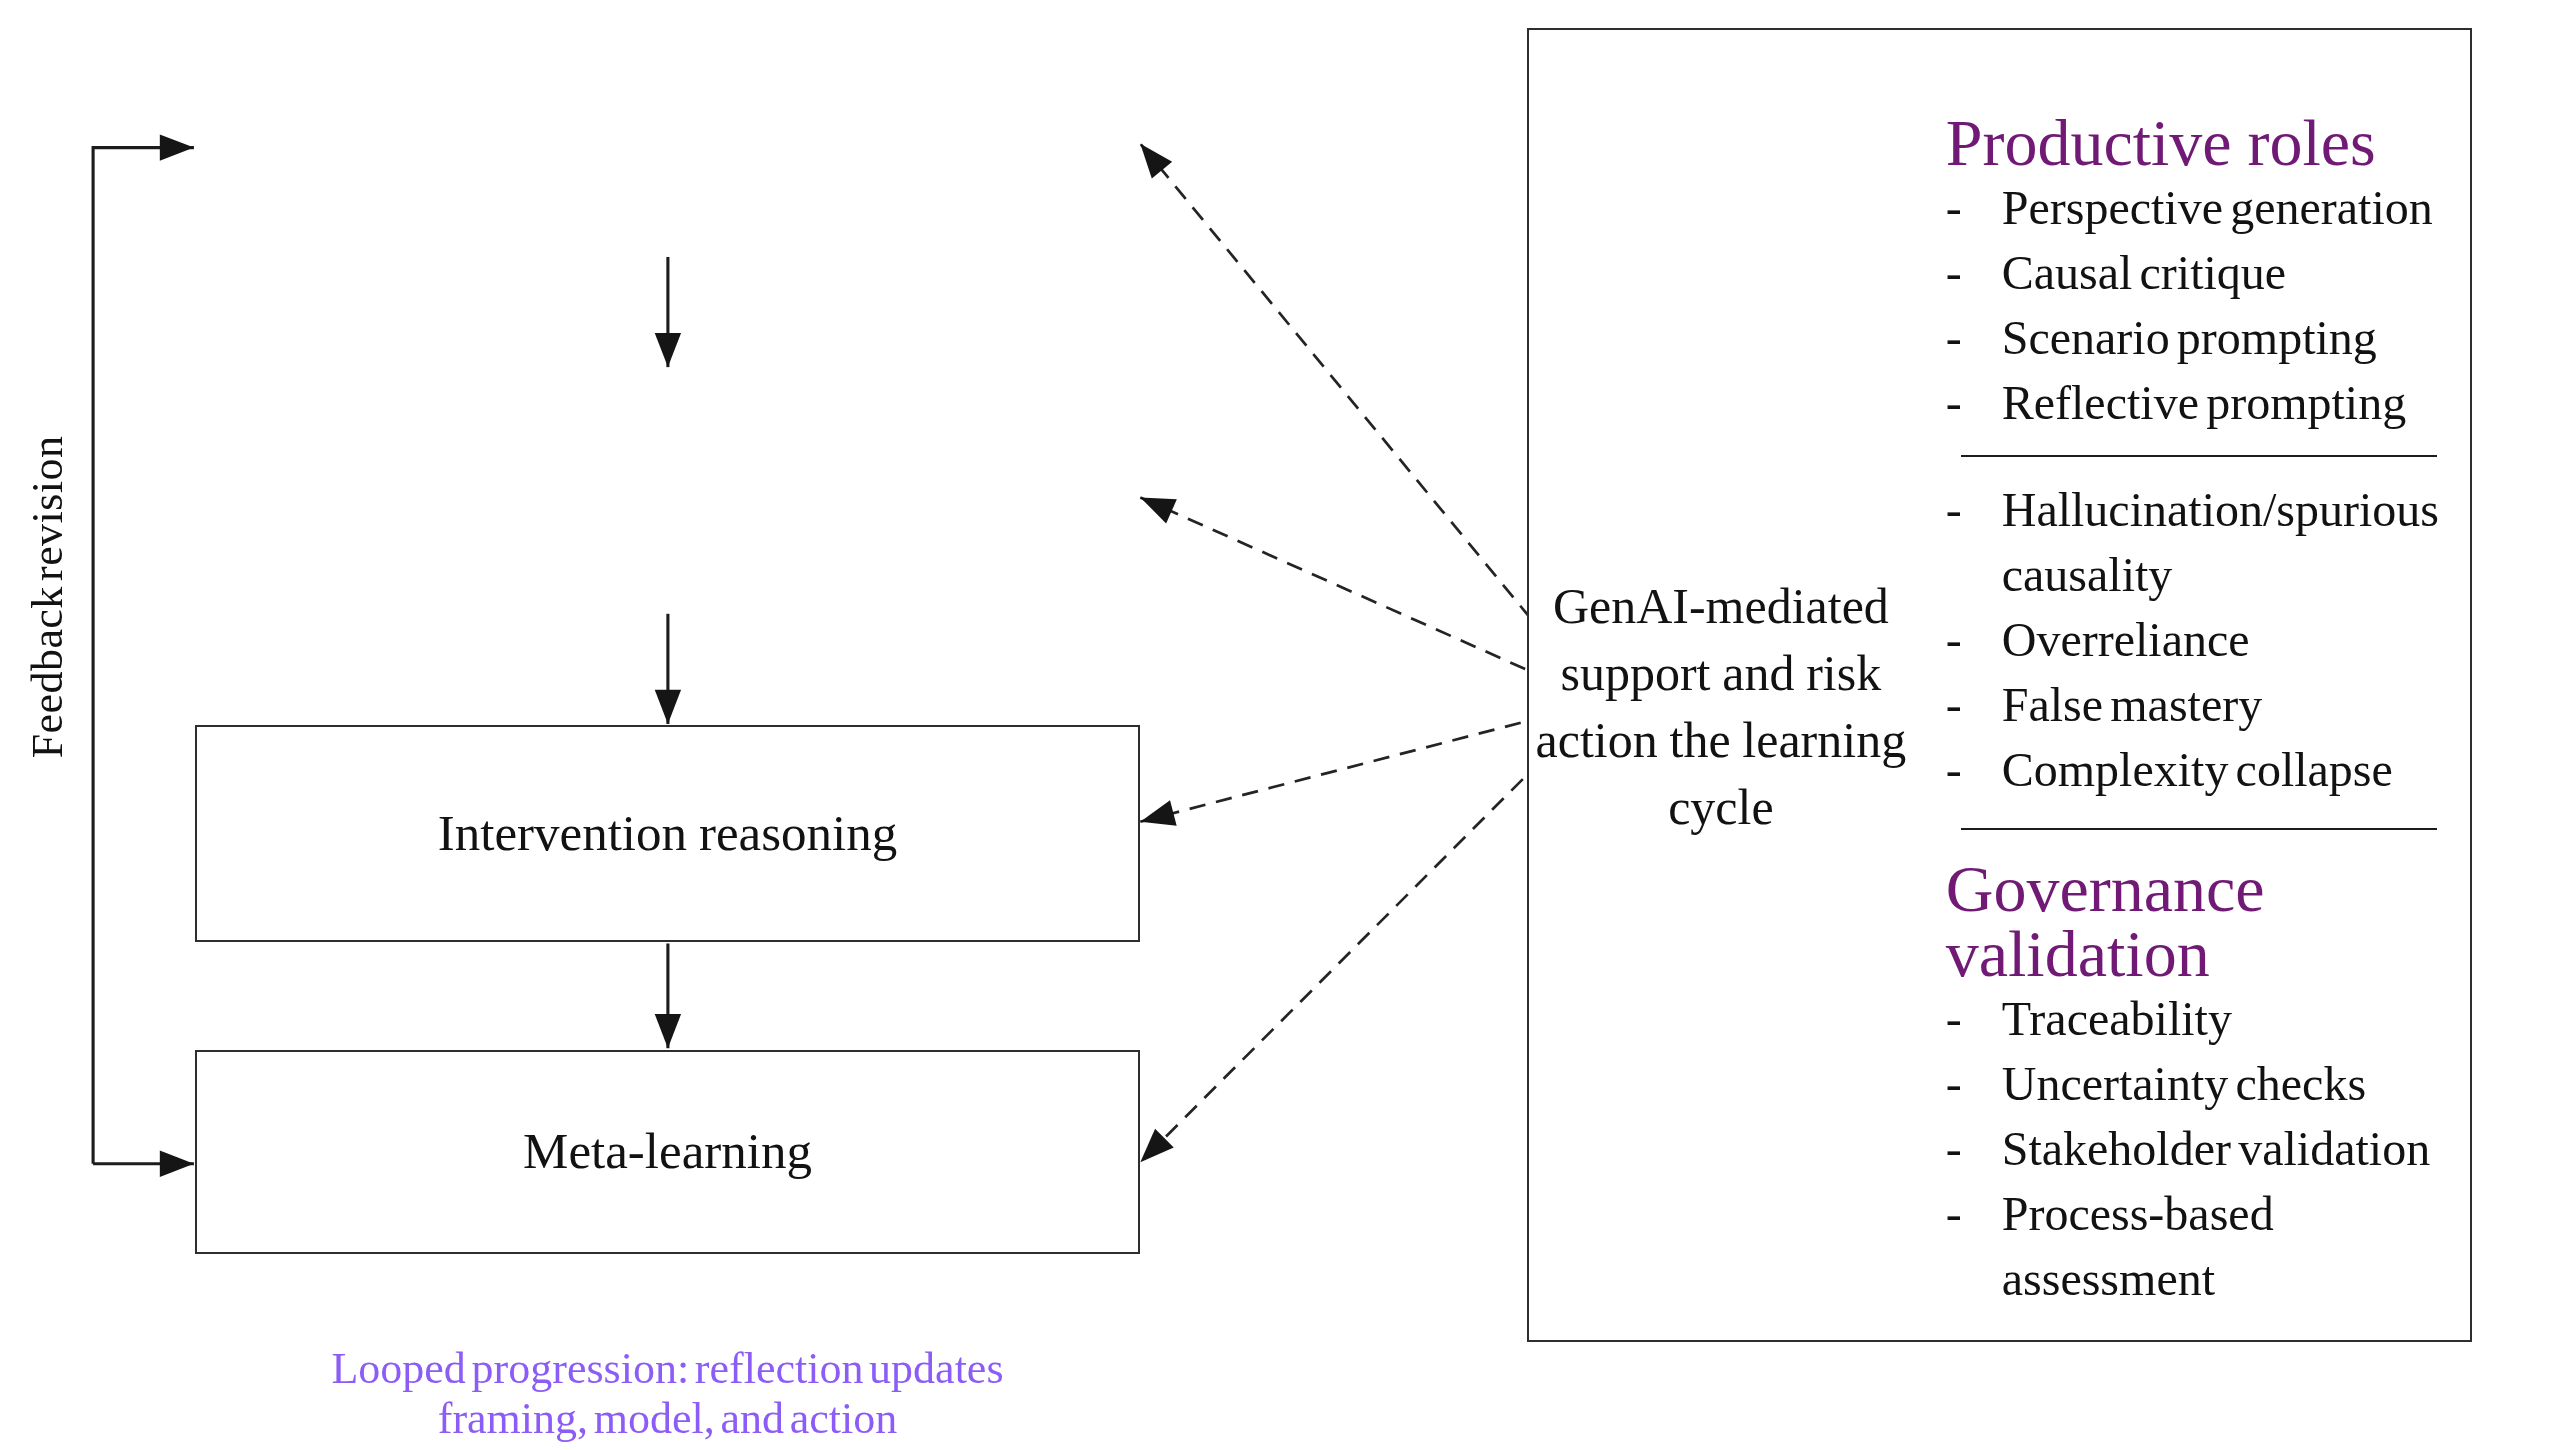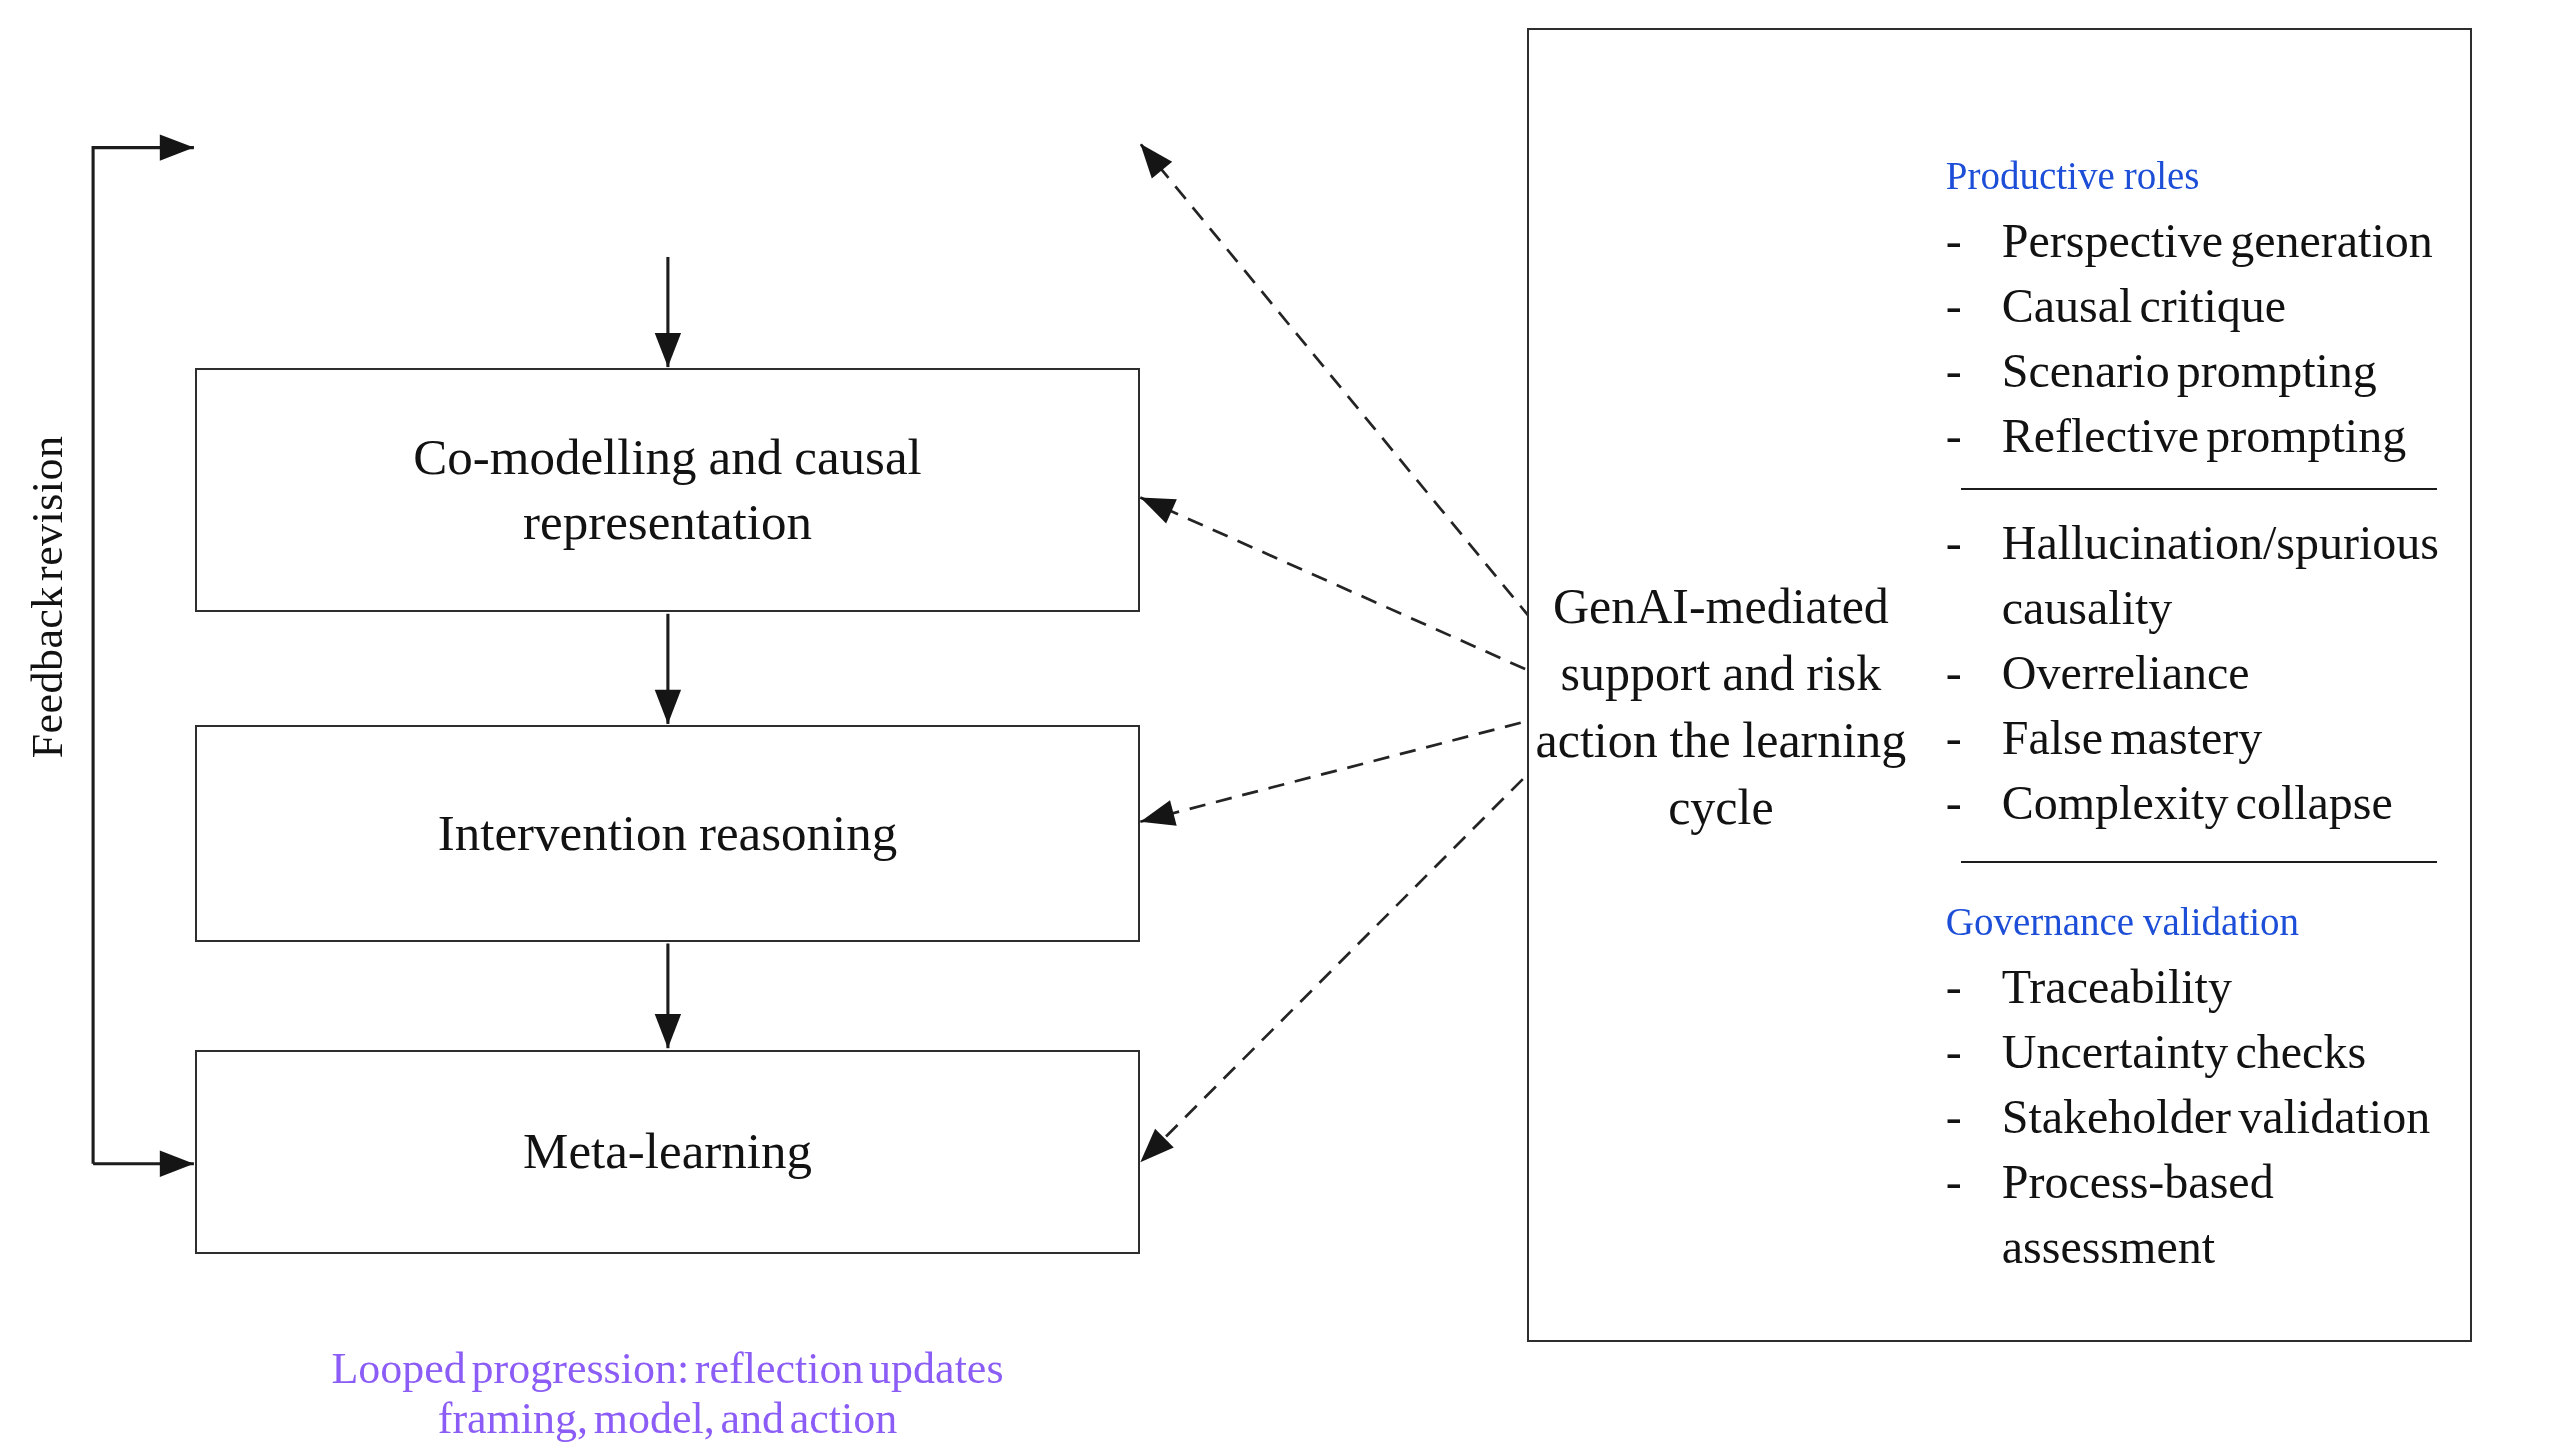--- a/index.html
+++ b/index.html
@@ -111,23 +111,23 @@
     text-align: center;
     font-size: 50px;
     line-height: 67px;
     color: #121212;
   }
   .panel-body {
     padding: 0 31px 0 33px;
     margin-top: 51px;
   }
   .panel-section .section-heading {
-    font-size: 39px;
+    font-size: 66px;
     line-height: 65px;
-    color: #1d4ed8;
+    color: #701a75;
   }
   .panel-item {
     display: flex;
     font-size: 48px;
     line-height: 65px;
     color: #121212;
   }
   .panel-item .dash {
     width: 56px;
     flex: 0 0 56px;
@@ -164,23 +164,20 @@
 
     <path class="dashed-line" d="M 2062,905 L 1470,185" marker-end="url(#arrowhead)"></path>
     <path class="dashed-line" d="M 2062,905 L 1470,641" marker-end="url(#arrowhead)"></path>
     <path class="dashed-line" d="M 2062,905 L 1470,1059" marker-end="url(#arrowhead)"></path>
     <path class="dashed-line" d="M 2062,905 L 1470,1498" marker-end="url(#arrowhead)"></path>
   </svg>
 
   <div class="feedback-label">Feedback revision</div>
 
 
-  <div class="flow-box" id="box-comodelling">
-    <div class="box-label narrow">Co-modelling and causal representation</div>
-  </div>
 
   <div class="flow-box" id="box-intervention">
     <div class="box-label">Intervention reasoning</div>
   </div>
 
   <div class="flow-box" id="box-metalearning">
     <div class="box-label">Meta-learning</div>
   </div>
 
   <div class="flow-caption">

